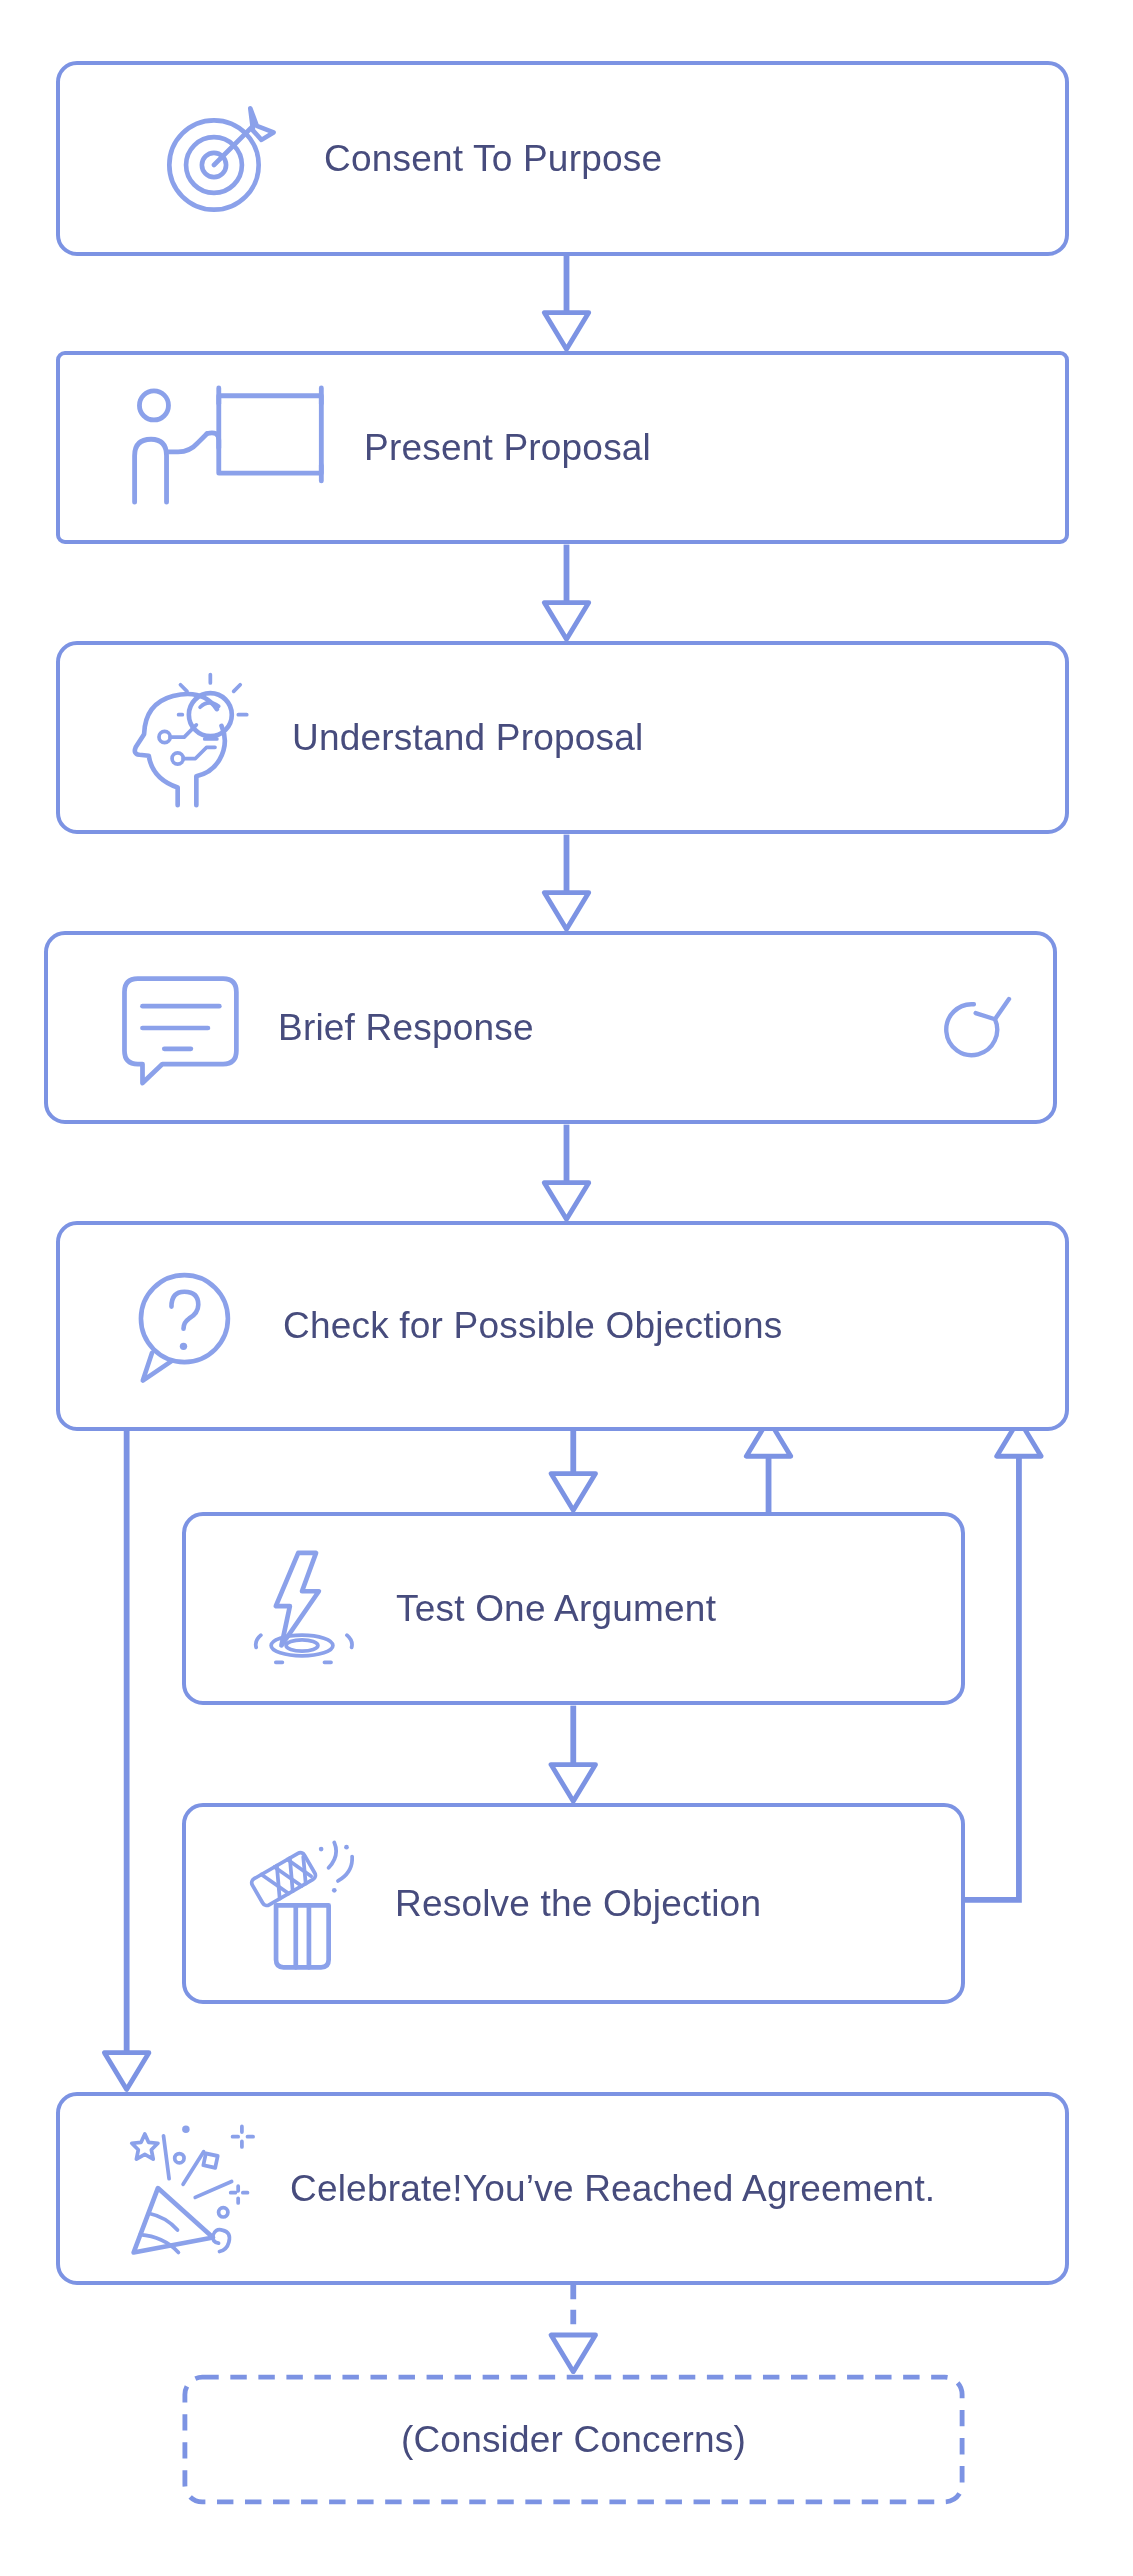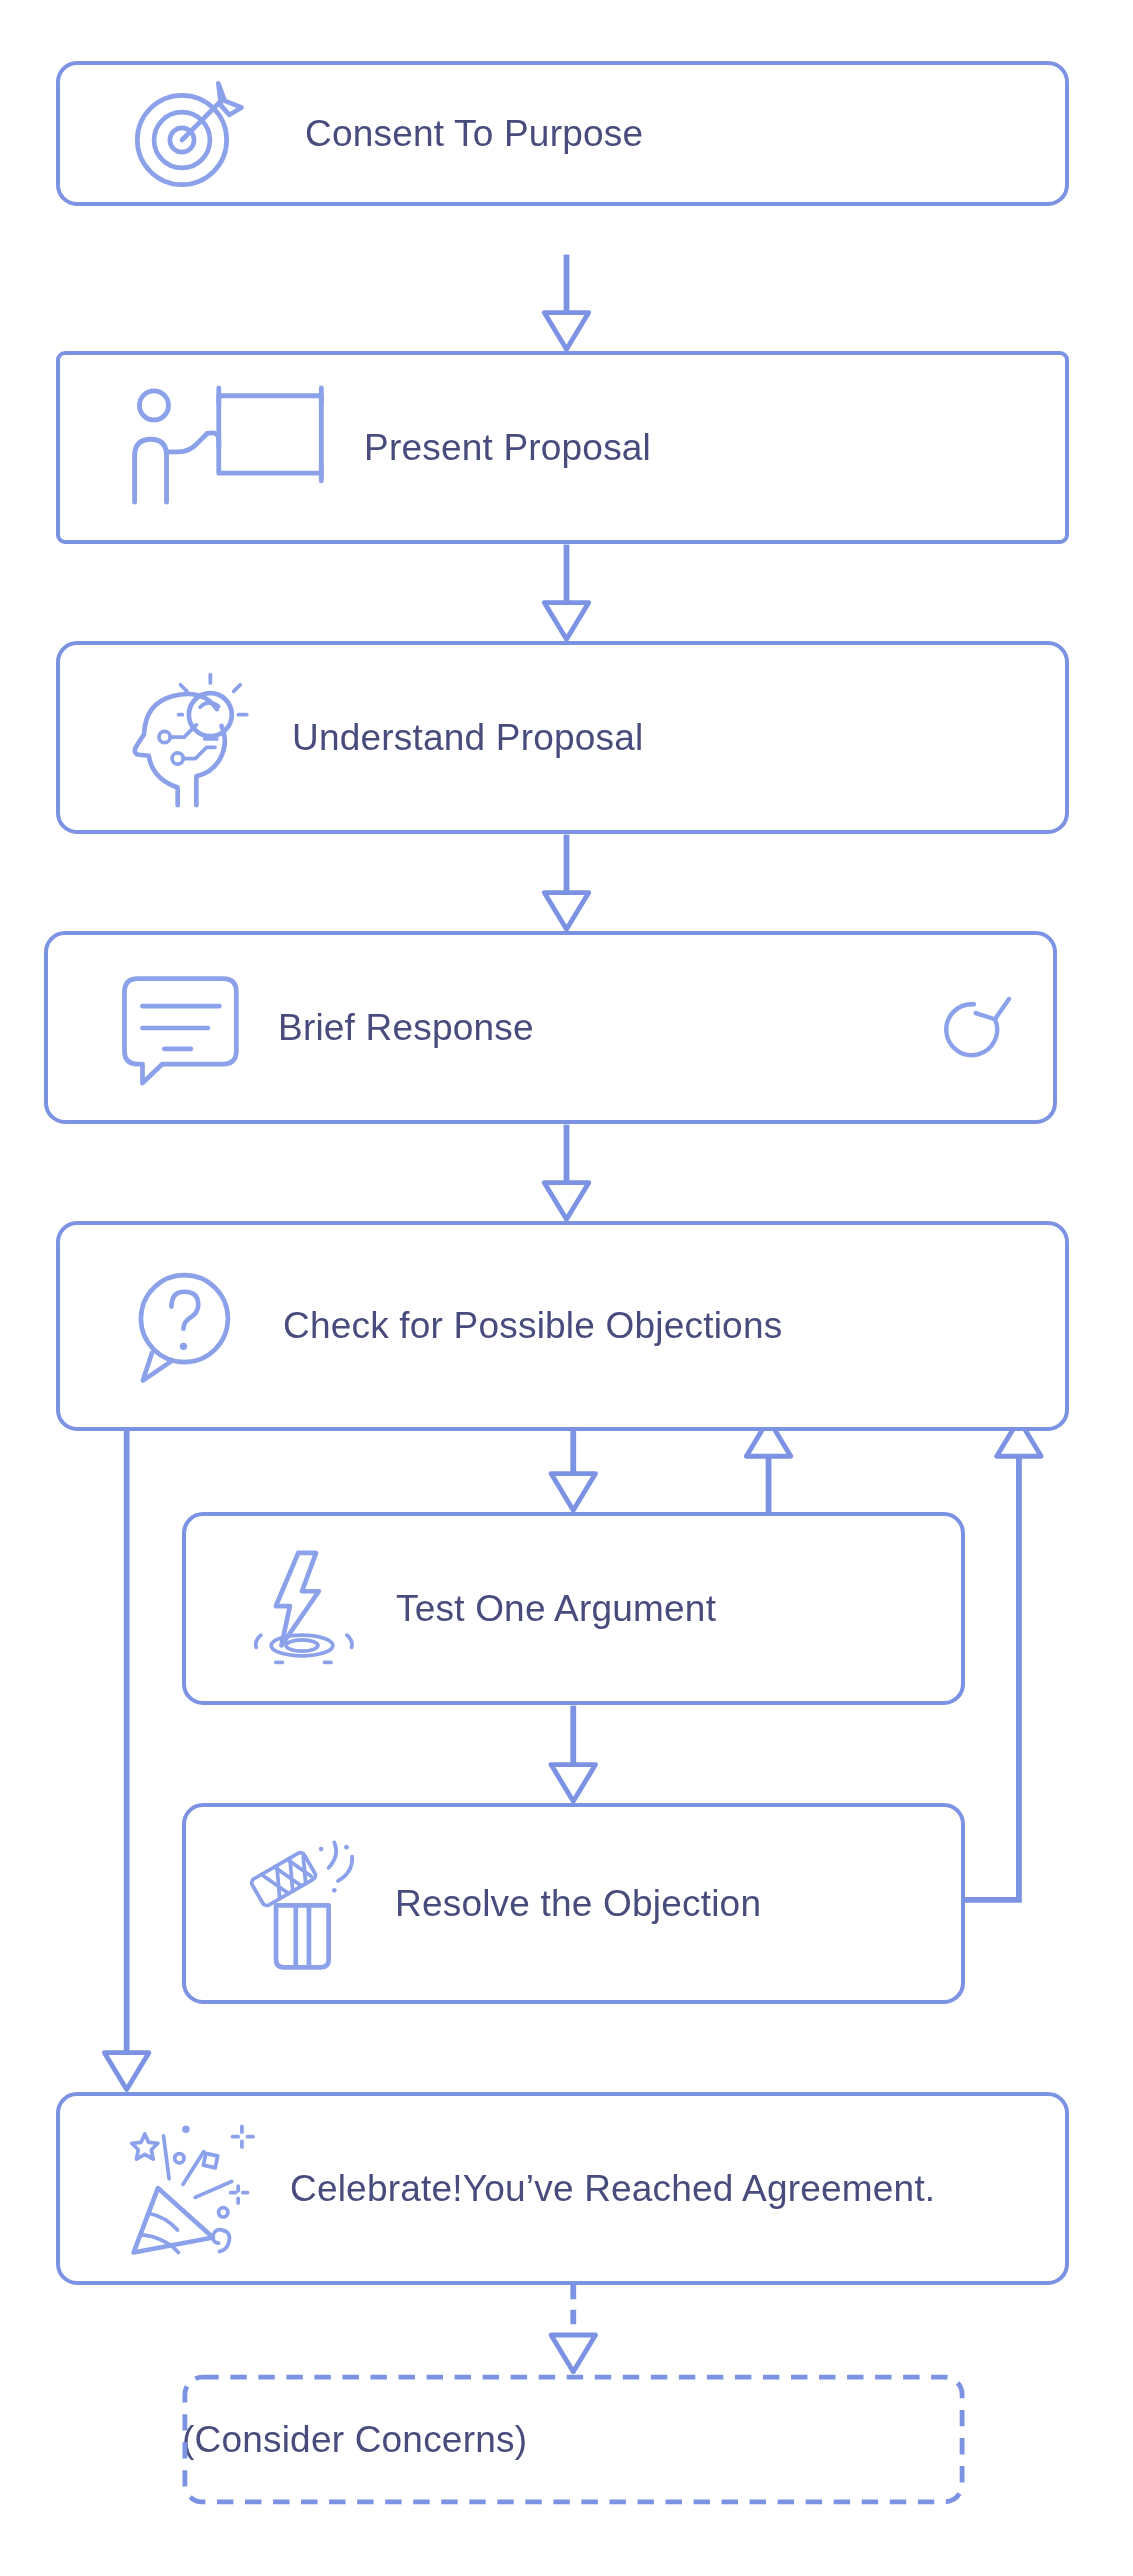--- a/index.html
+++ b/index.html
@@ -22,21 +22,21 @@
   .node{
     position:absolute;
     display:flex;align-items:center;
     background:#fff;
     border:4.8px solid var(--line);
     border-radius:21px;
     box-sizing:border-box;
     color:var(--text);
     font-size:37px;letter-spacing:0.2px;
   }
-  .node.dashed{border:none;justify-content:flex-start;}
+  .node.dashed{border:none;justify-content:center;}
   .dashed-border{position:absolute;left:0;top:0;}
   .dashed-border rect{fill:none;stroke:var(--line);stroke-width:5;stroke-dasharray:17 12;}
   .icon{flex:none;}
   .icon .s{stroke:var(--icon);stroke-width:5;fill:none;stroke-linecap:round;stroke-linejoin:round;}
   .icon .s2{stroke:var(--icon);stroke-width:4;fill:none;stroke-linecap:round;stroke-linejoin:round;}
   .icon .sw{stroke:var(--icon);stroke-width:5;fill:#fff;stroke-linecap:round;stroke-linejoin:round;}
   .icon .fl{fill:var(--icon);stroke:none;}
   .lines{display:flex;flex-direction:row;line-height:55px;}
   .aux{position:absolute;right:37px;top:50%;transform:translateY(-50%);}
 </style>
@@ -81,21 +81,21 @@
     <g>
       <line class="ln" x1="131" y1="1465" x2="131" y2="2123"></line>
         <path class="hd" d="M108,2123 h46 l-23,38 z"></path>
     </g>
     <g>
       <line class="ln dash" x1="593" y1="2363" x2="593" y2="2415"></line>
         <path class="hd" d="M570,2415 h46 l-23,38 z"></path>
     </g>
   </svg>
 
-  <div class="node" style="left:56px;top:61px;width:1013px;height:145px;padding-left:68px;gap:56px;">
+  <div class="node" style="left:56px;top:61px;width:1013px;height:195px;padding-left:100px;gap:43px;">
     <svg class="icon" width="121" height="121" viewBox="0 0 130 130">
       <circle class="s" cx="58" cy="72" r="48"></circle>
       <circle class="s" cx="58" cy="72" r="30"></circle>
       <circle class="s" cx="58" cy="72" r="13"></circle>
       <line class="s" x1="58" y1="72" x2="101" y2="29"></line>
       <path class="sw" d="M97,11 L104,30 L122,37 L109,45 L100,35 Z"></path>
     </svg>
     <span>Consent To Purpose</span>
   </div>
 

